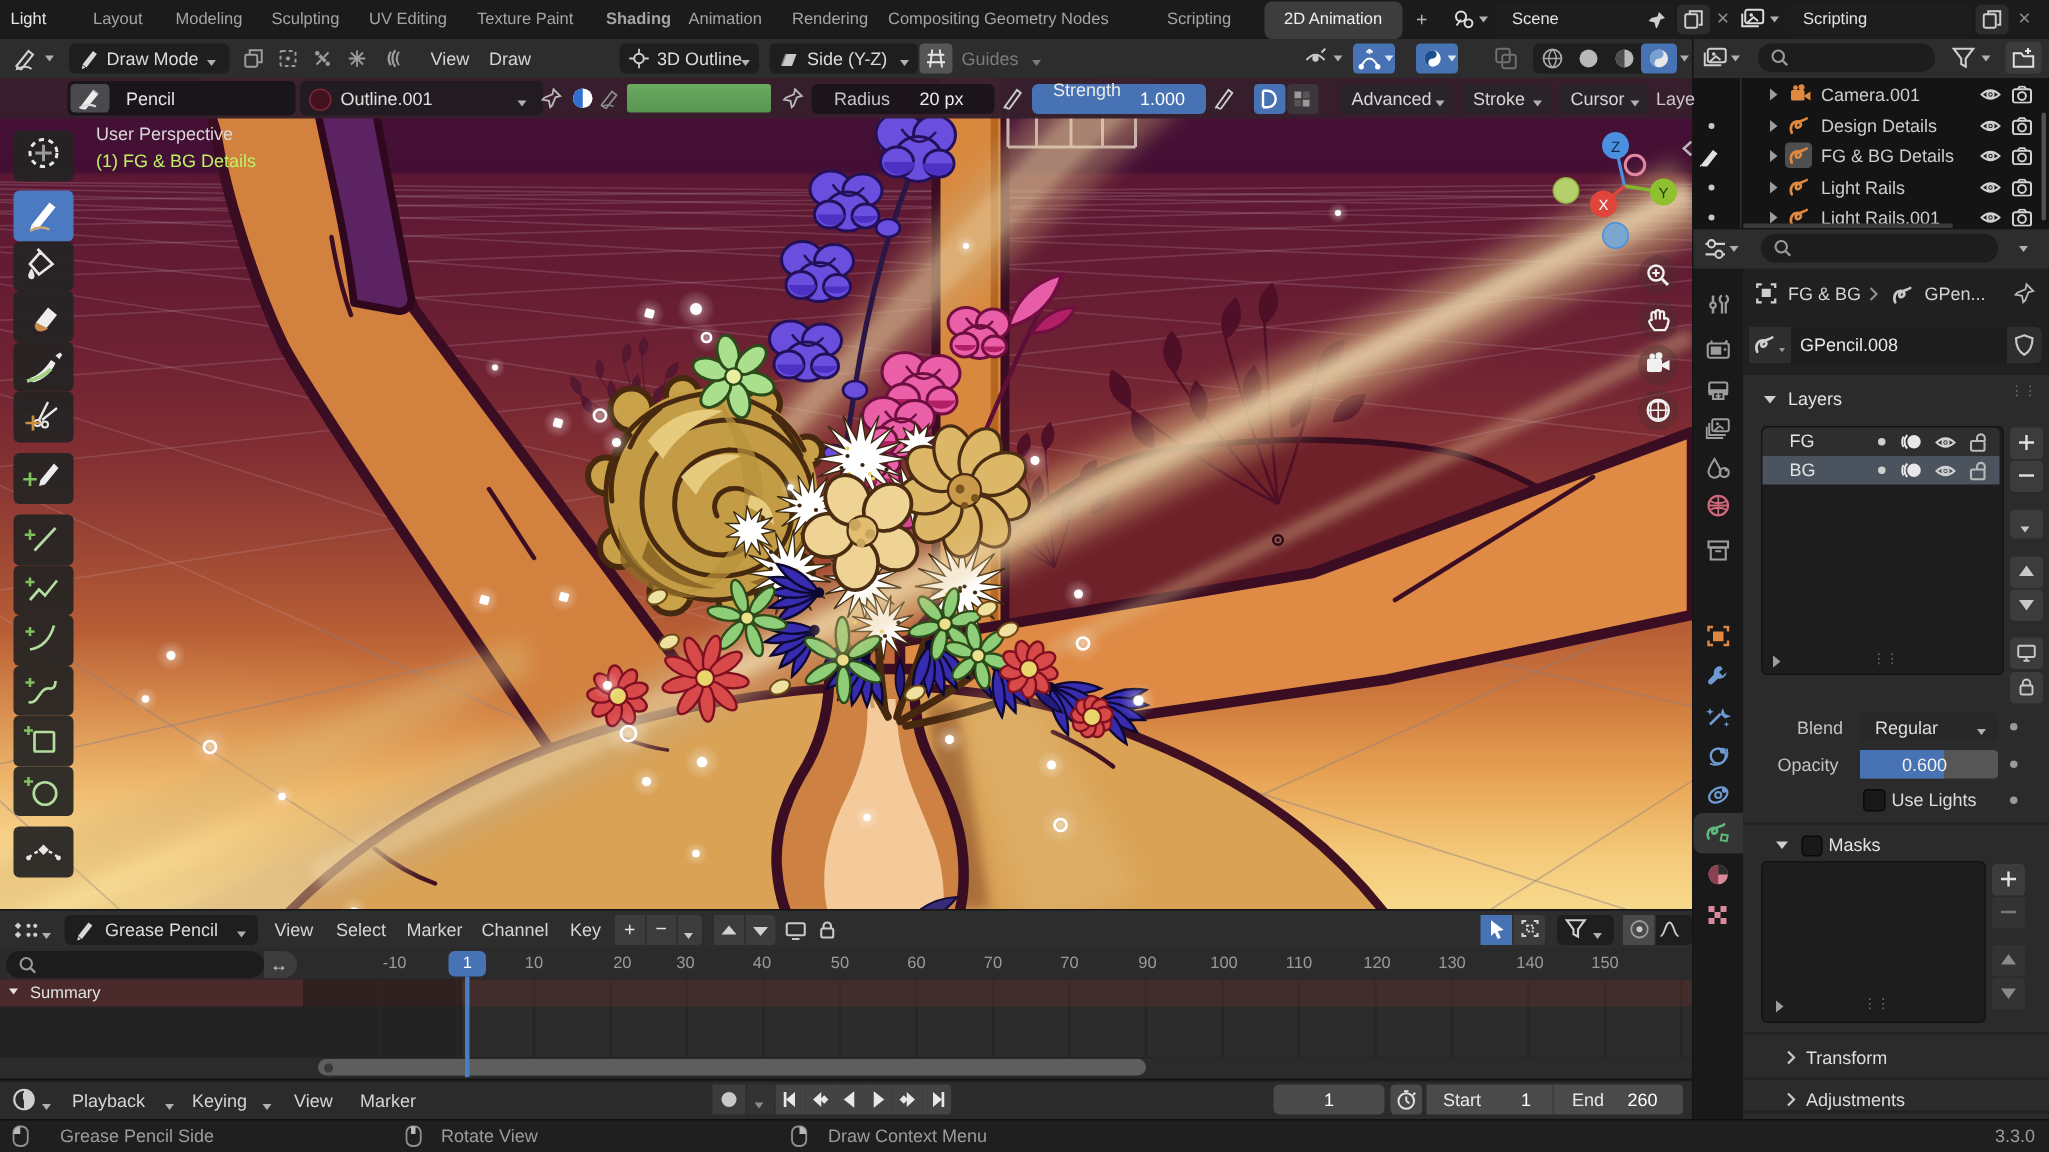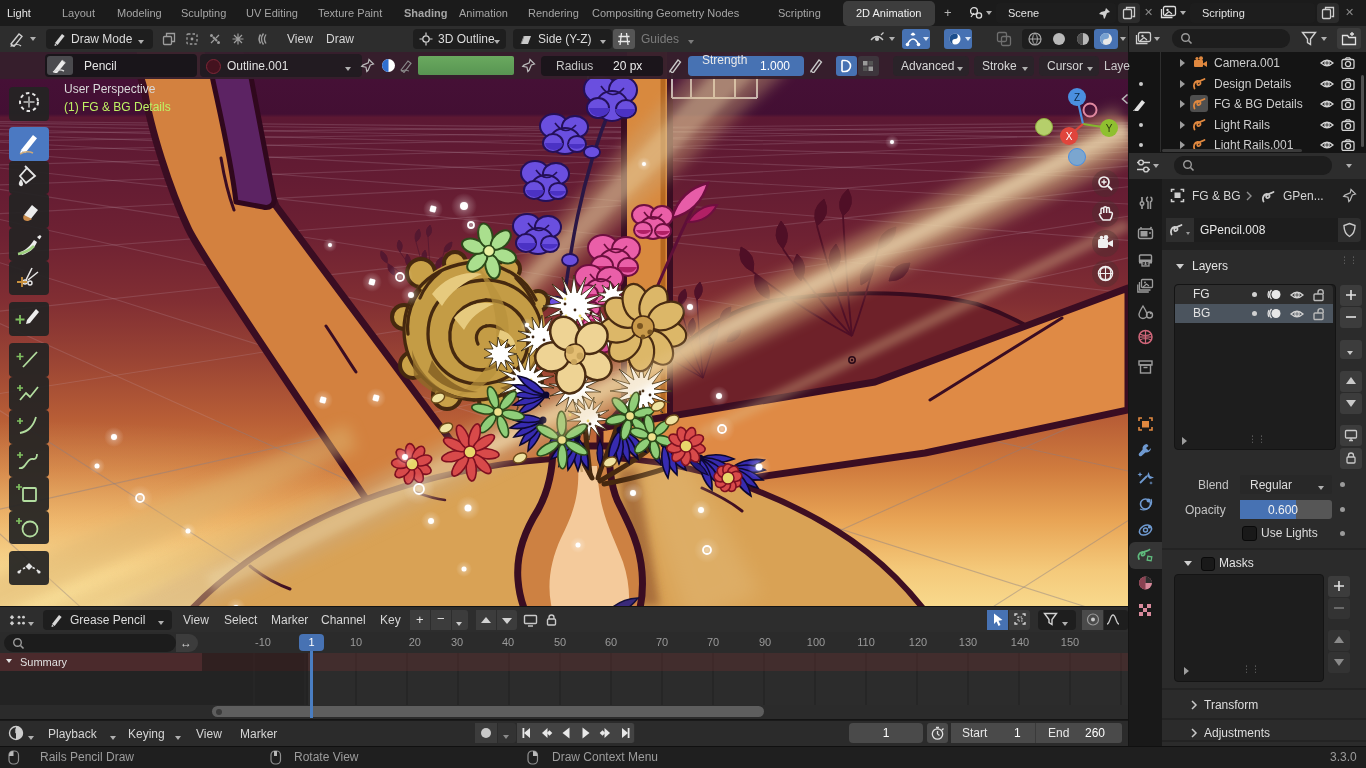--- a/index.html
+++ b/index.html
@@ -1427,21 +1427,21 @@
     <span class="a" style="left:962px;top:726px;color:#e8e8e8;font-size:12px;font-weight:normal;white-space:nowrap">Start</span>
     <span class="a" style="left:1014px;top:726px;color:#fff;font-size:12px;font-weight:normal;white-space:nowrap">1</span>
     <div class="a" style="left:1036px;top:723px;width:86px;height:20px;background:#4a4a4a;border-radius:0 3px 3px 0px;"></div>
     <span class="a" style="left:1048px;top:726px;color:#e8e8e8;font-size:12px;font-weight:normal;white-space:nowrap">End</span>
     <span class="a" style="left:1085px;top:726px;color:#fff;font-size:12px;font-weight:normal;white-space:nowrap">260</span>
     <div class="a" style="left:0px;top:746px;width:1366px;height:22px;background:#1f1f1f;border-radius:0px;border-top:1px solid #101010"></div>
     <svg class="a" style="left:8px;top:750px" width="12" height="15" viewBox="0 0 12 15">
       <rect x="1" y="1" width="9.5" height="13" rx="4" fill="none" stroke="#909090" stroke-width="1.2"></rect>
       <path d="M1 5 a4.5 4.5 0 0 1 4.5-4 v5 H1z" fill="#b9b9b9"></path>
     </svg>
-    <span class="a" style="left:40px;top:750px;color:#9c9c9c;font-size:12px;font-weight:normal;white-space:nowrap">Rails Pencil Draw</span>
+    <span class="a" style="left:40px;top:750px;color:#9c9c9c;font-size:12px;font-weight:normal;white-space:nowrap">Grease Pencil Side</span>
     <svg class="a" style="left:270px;top:750px" width="12" height="15" viewBox="0 0 12 15">
       <rect x="1" y="1" width="9.5" height="13" rx="4" fill="none" stroke="#909090" stroke-width="1.2"></rect>
       <path d="M4 1 h3 v5 h-3z" fill="#b9b9b9"></path>
     </svg>
     <span class="a" style="left:294px;top:750px;color:#9c9c9c;font-size:12px;font-weight:normal;white-space:nowrap">Rotate View</span>
     <svg class="a" style="left:527px;top:750px" width="12" height="15" viewBox="0 0 12 15">
       <rect x="1" y="1" width="9.5" height="13" rx="4" fill="none" stroke="#909090" stroke-width="1.2"></rect>
       <path d="M10.5 5 a4.5 4.5 0 0 0-4.5-4 v5 h4.5z" fill="#b9b9b9"></path>
     </svg>
     <span class="a" style="left:552px;top:750px;color:#9c9c9c;font-size:12px;font-weight:normal;white-space:nowrap">Draw Context Menu</span>

